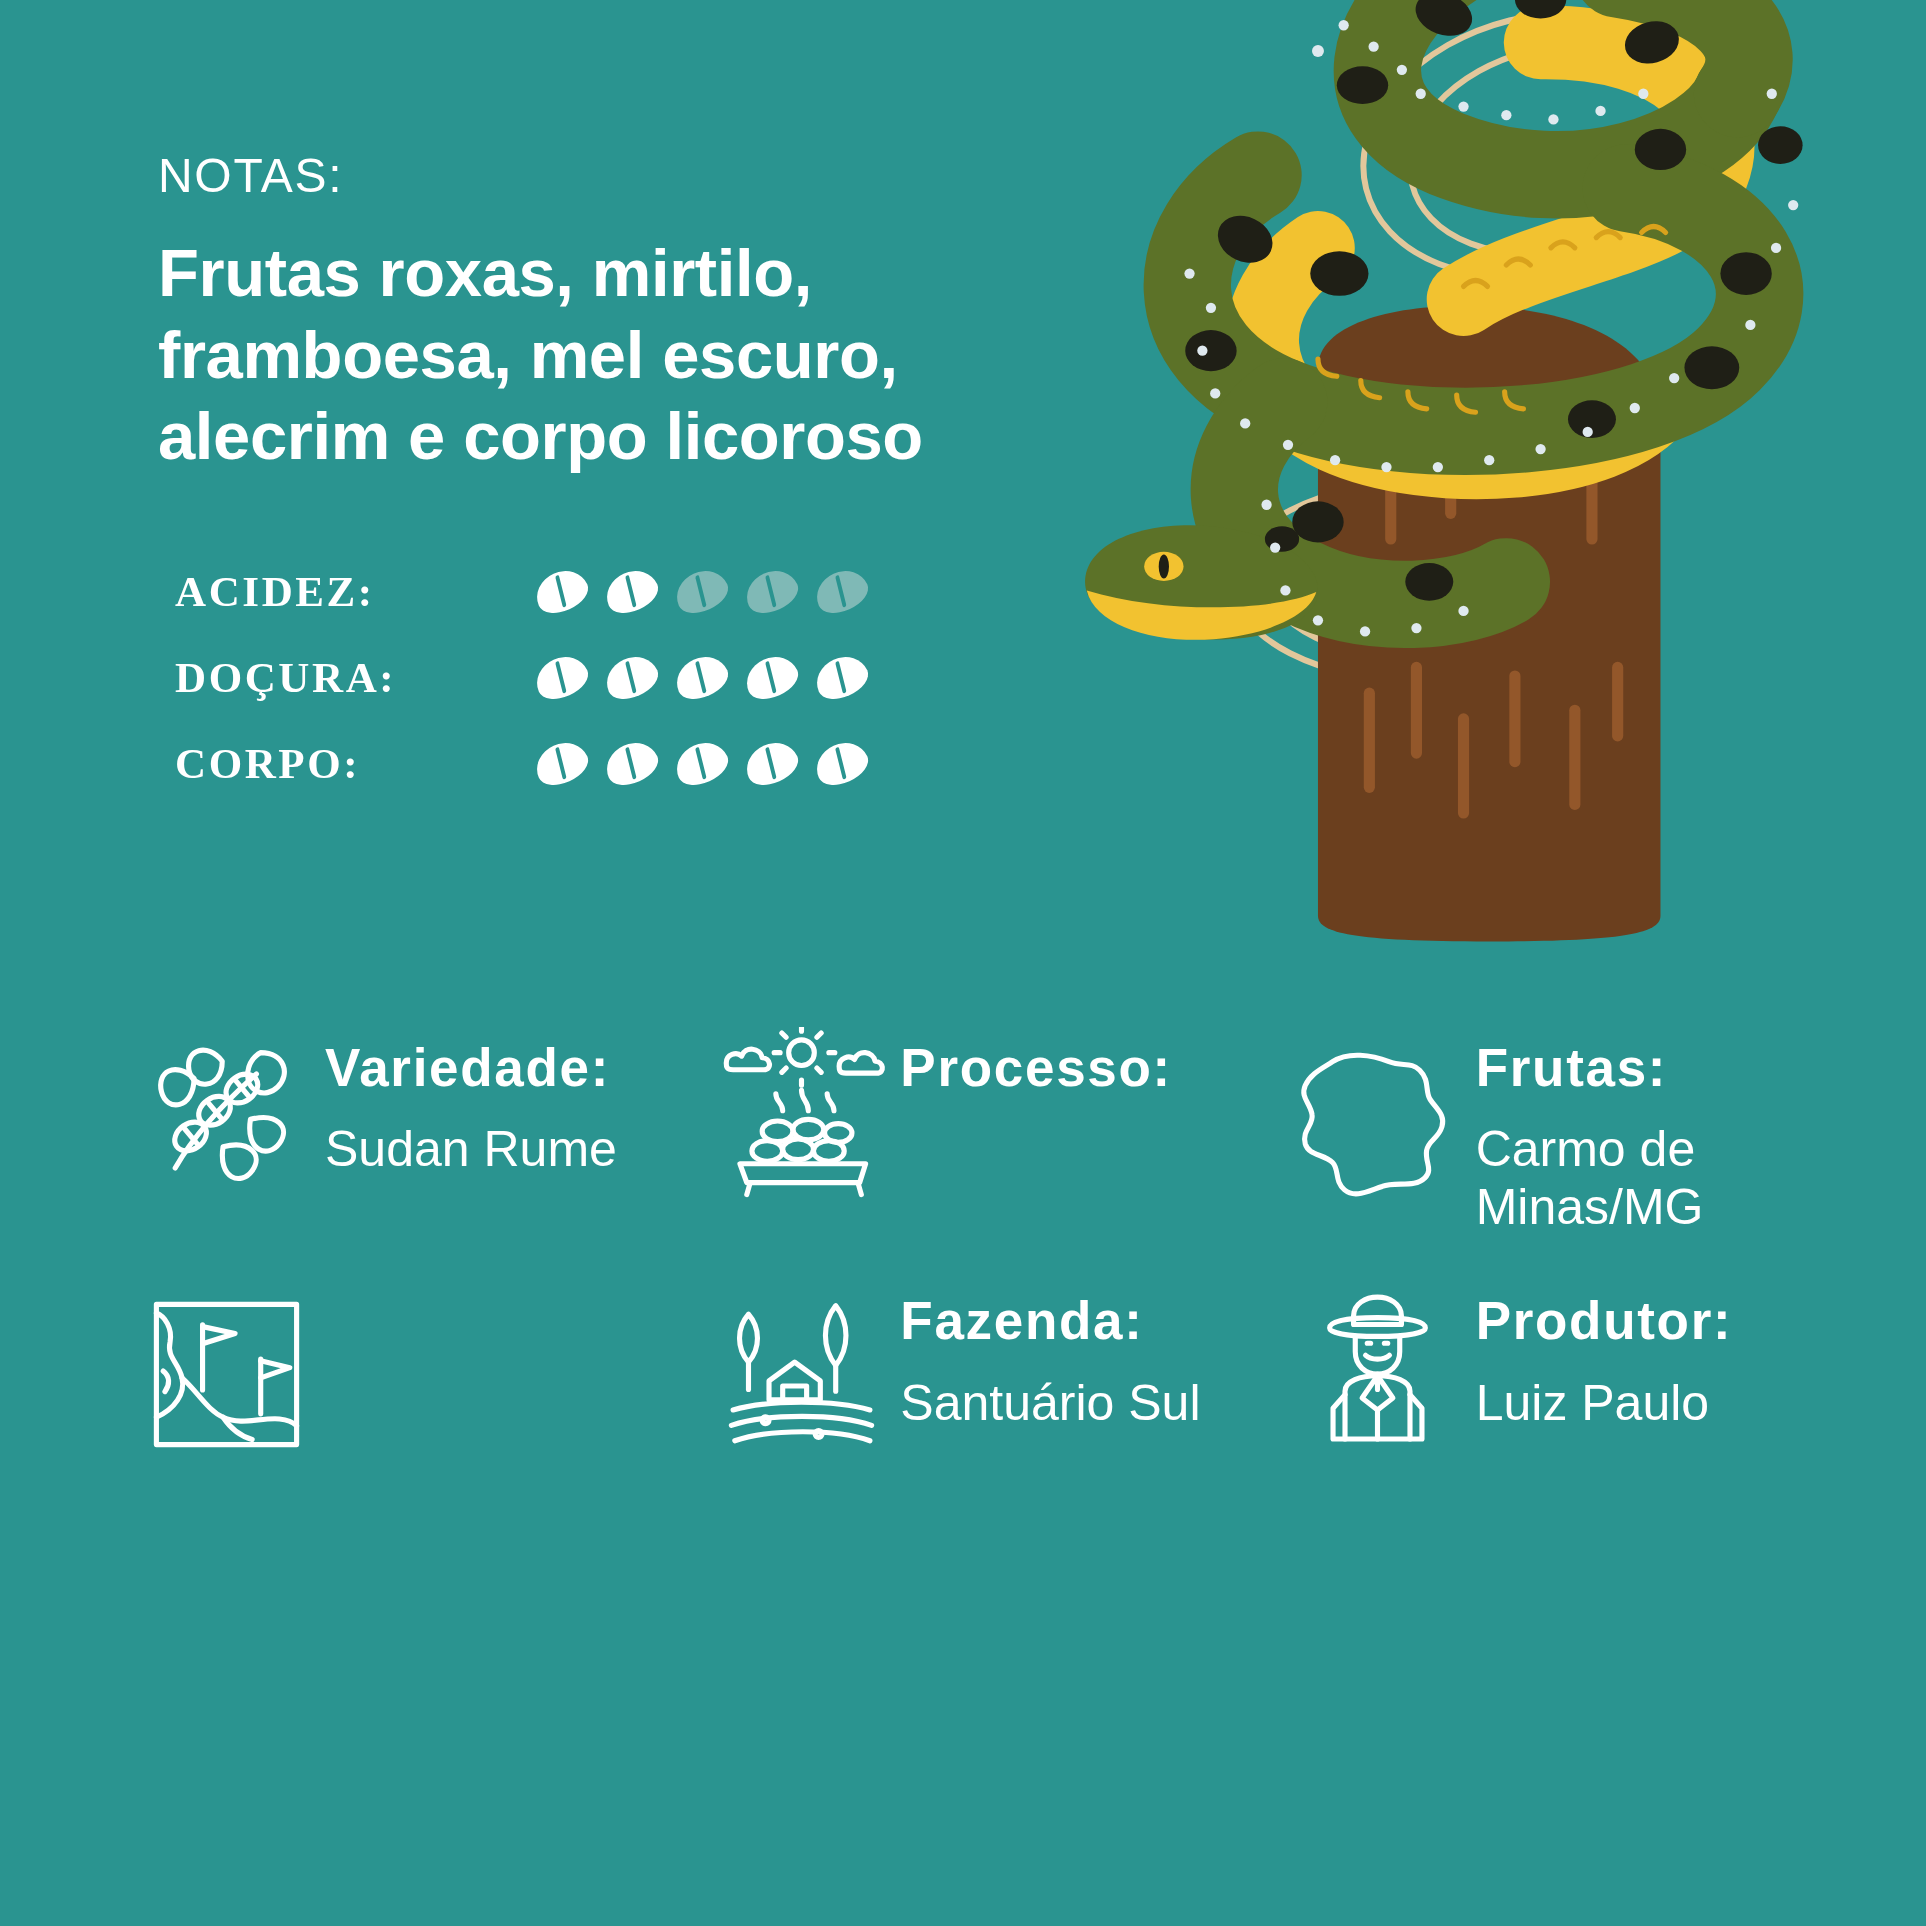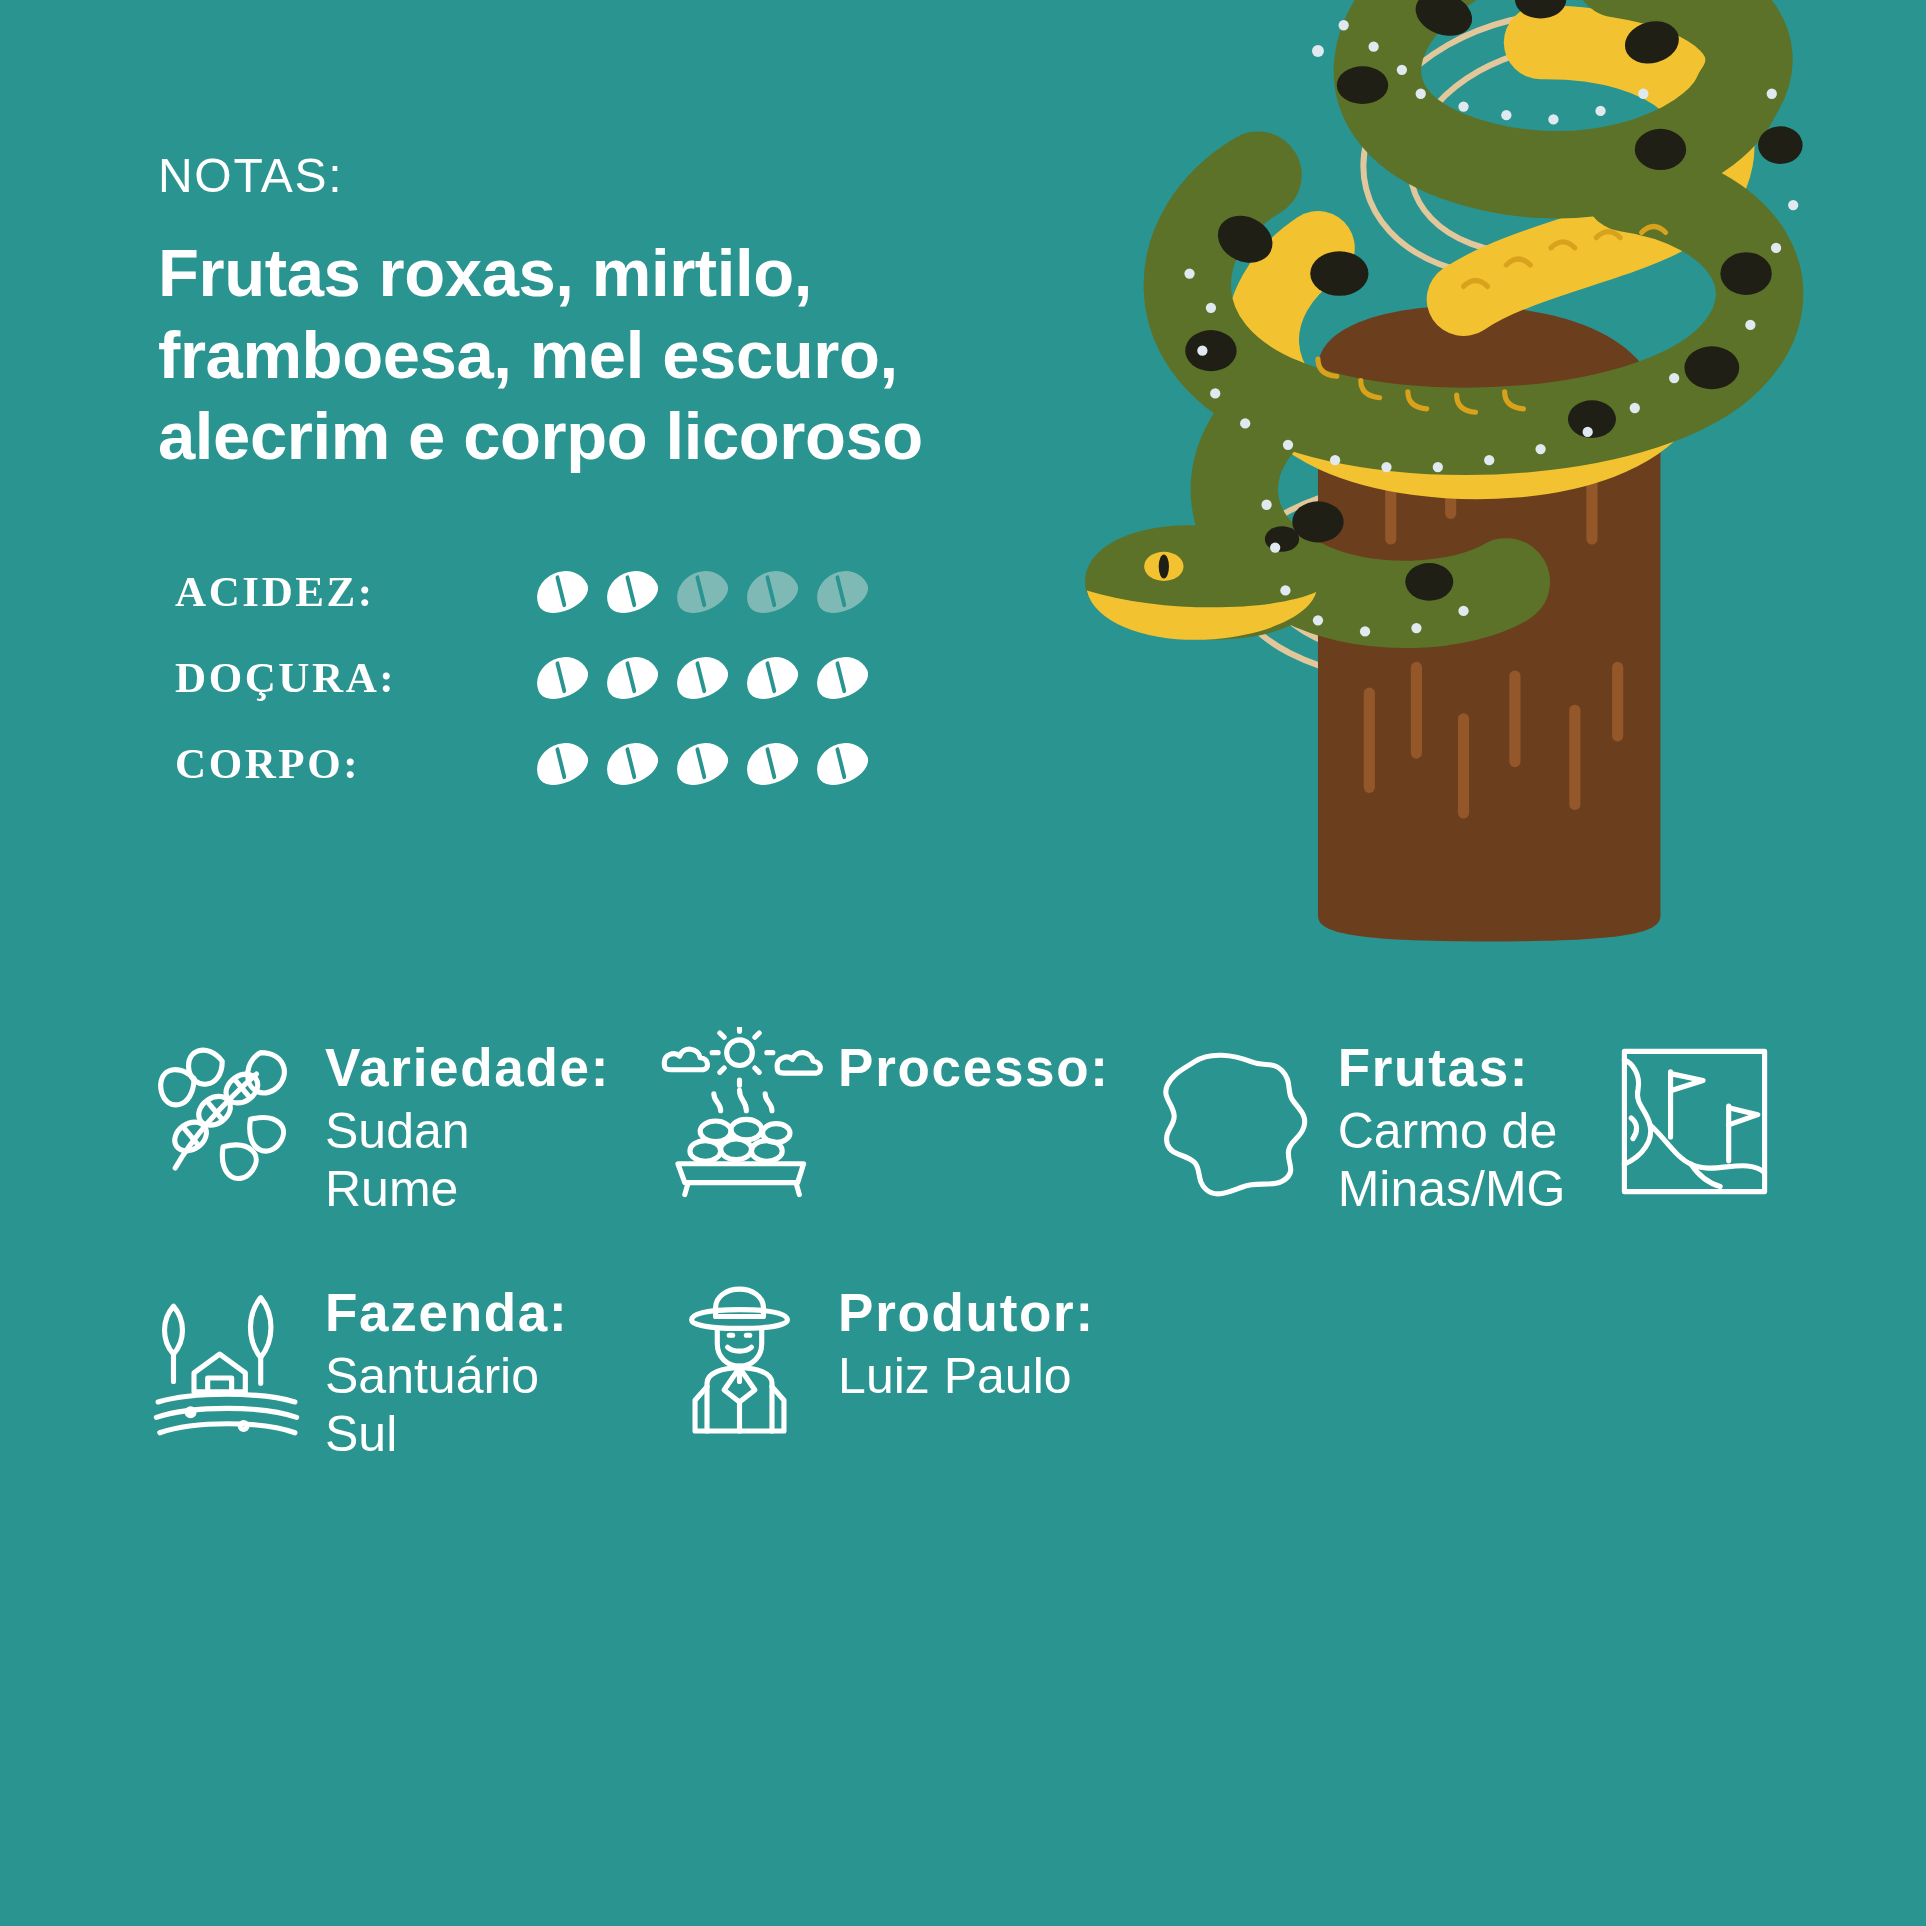--- a/index.html
+++ b/index.html
@@ -97,21 +97,21 @@
     pointer-events: none;
   }
 
   
   .info-grid {
     position: absolute;
     left: 128px;
     top: 1014px;
     width: 1695px;
     display: grid;
-    grid-template-columns: 1fr 1fr 1fr 1fr;
+    grid-template-columns: 1fr 1fr 1fr;
     grid-row-gap: 51px;
     grid-column-gap: 17px;
     gap: 31px;
   }
   .info-item {
     display: flex;
     align-items: flex-start;
   }
   .info-icon {
     width: 197px;
@@ -130,21 +130,21 @@
     font-weight: bold;
     letter-spacing: 1.7px;
     line-height: 1.12;
     white-space: nowrap;
   }
   .info-value {
     color: #ffffff;
     font-size: 50px;
     font-weight: 400;
     line-height: 1.16;
-    margin-top: 5px;
+    margin-top: 23px;
   }
   .row2 .info-icon { height: 214px; }
 </style>
 </head>
 <body>
 
 <div class="notes-block">
   <div class="notes-label">NOTAS:</div>
   <div class="notes-text">Frutas roxas, mirtilo, framboesa, mel escuro, alecrim e corpo licoroso</div>
 </div>

